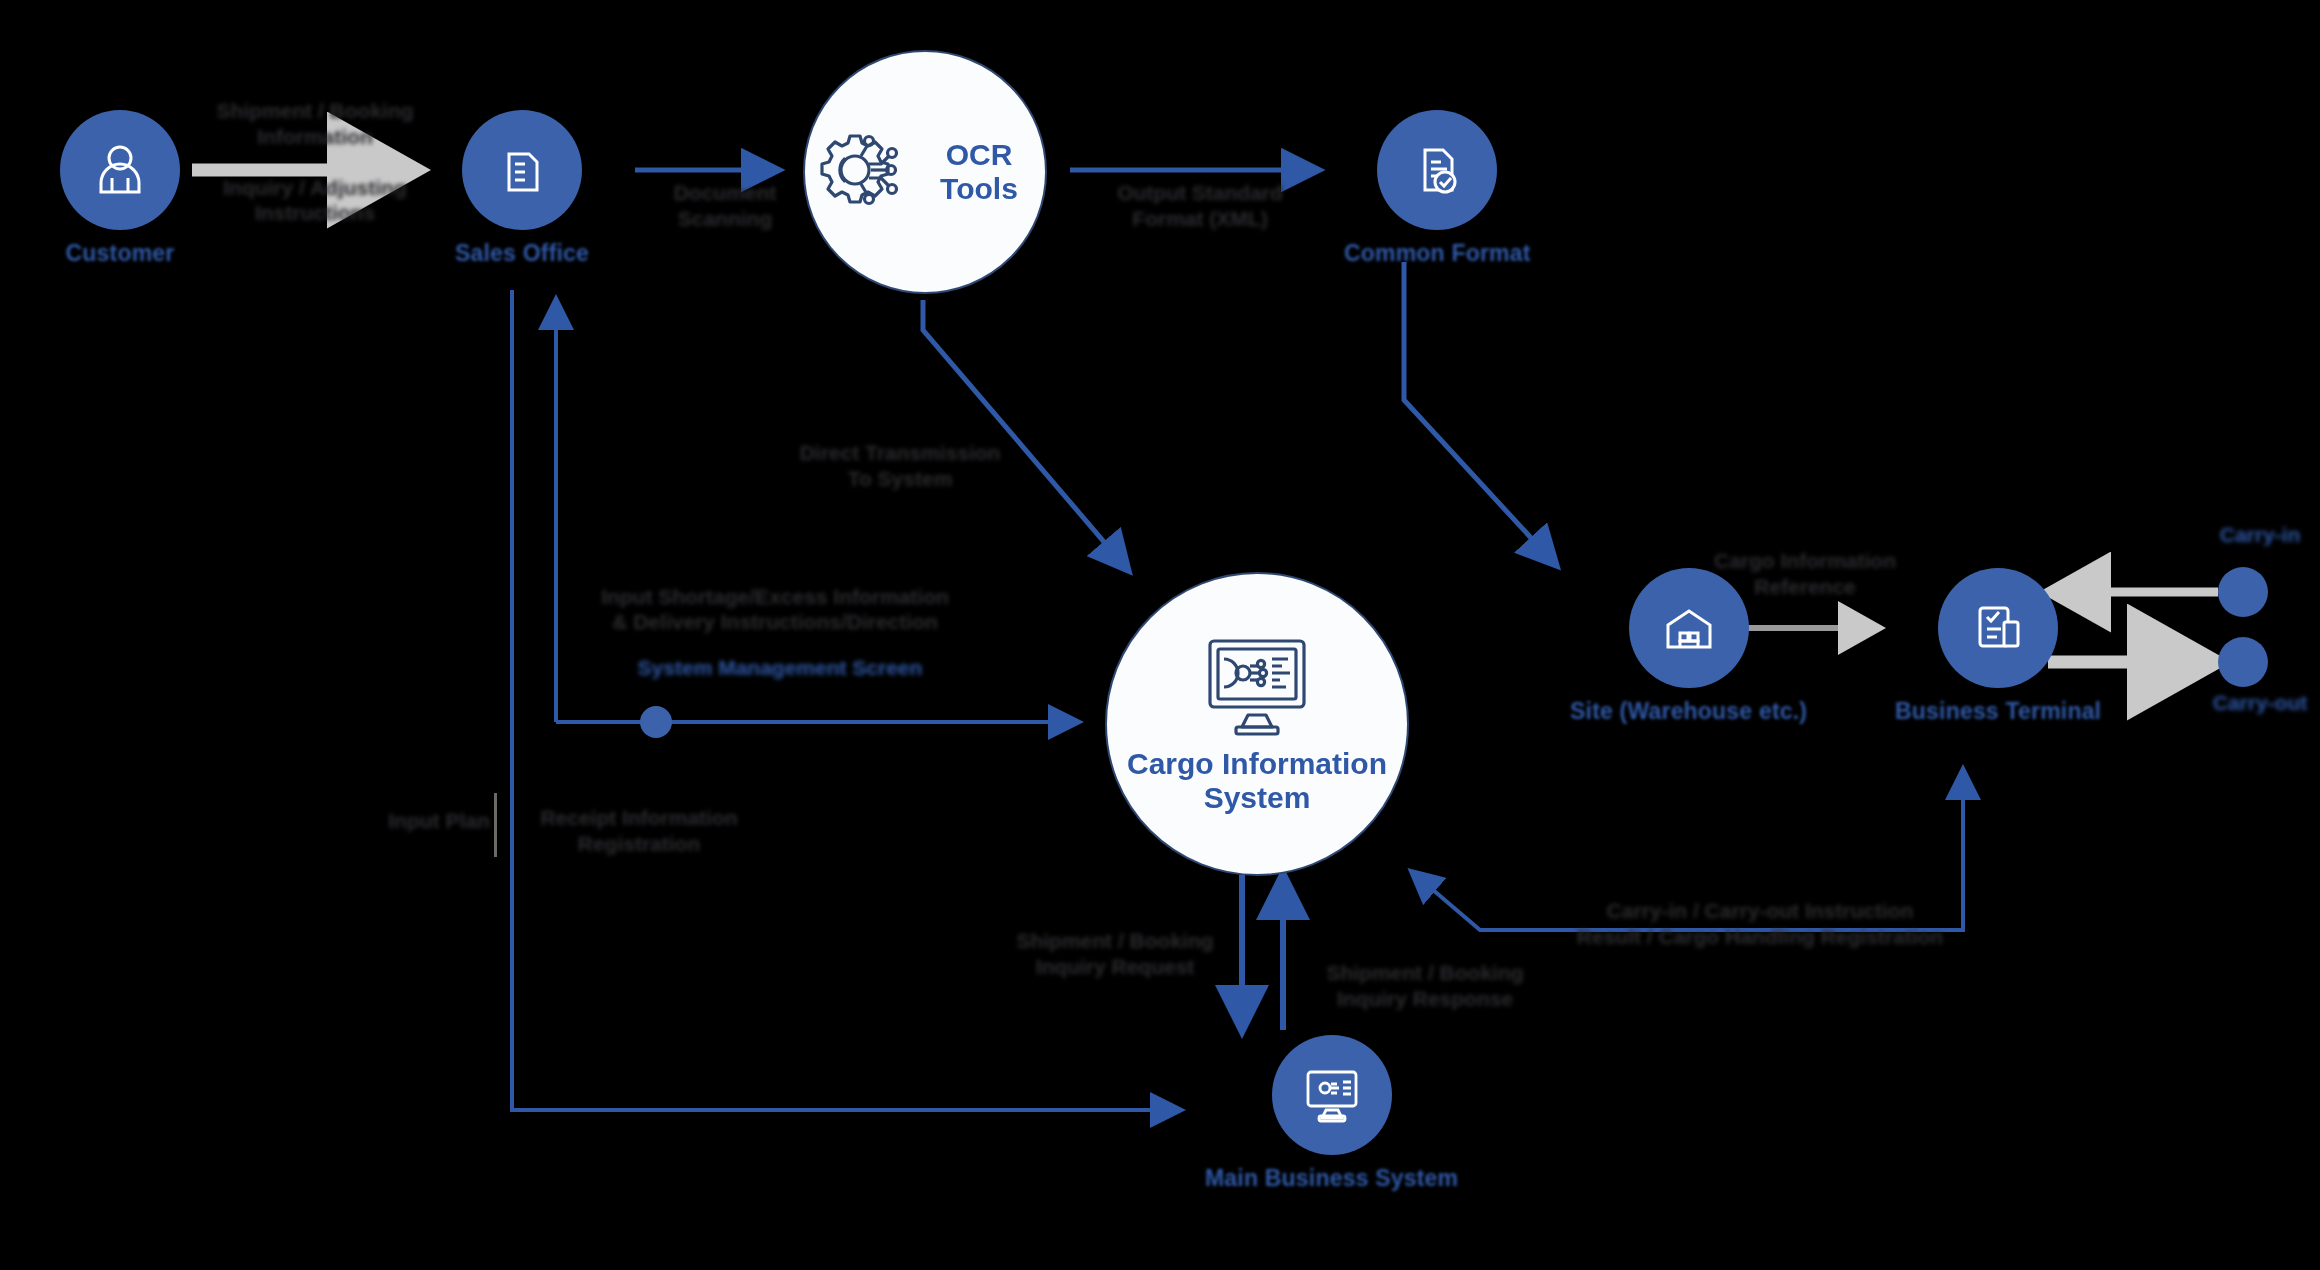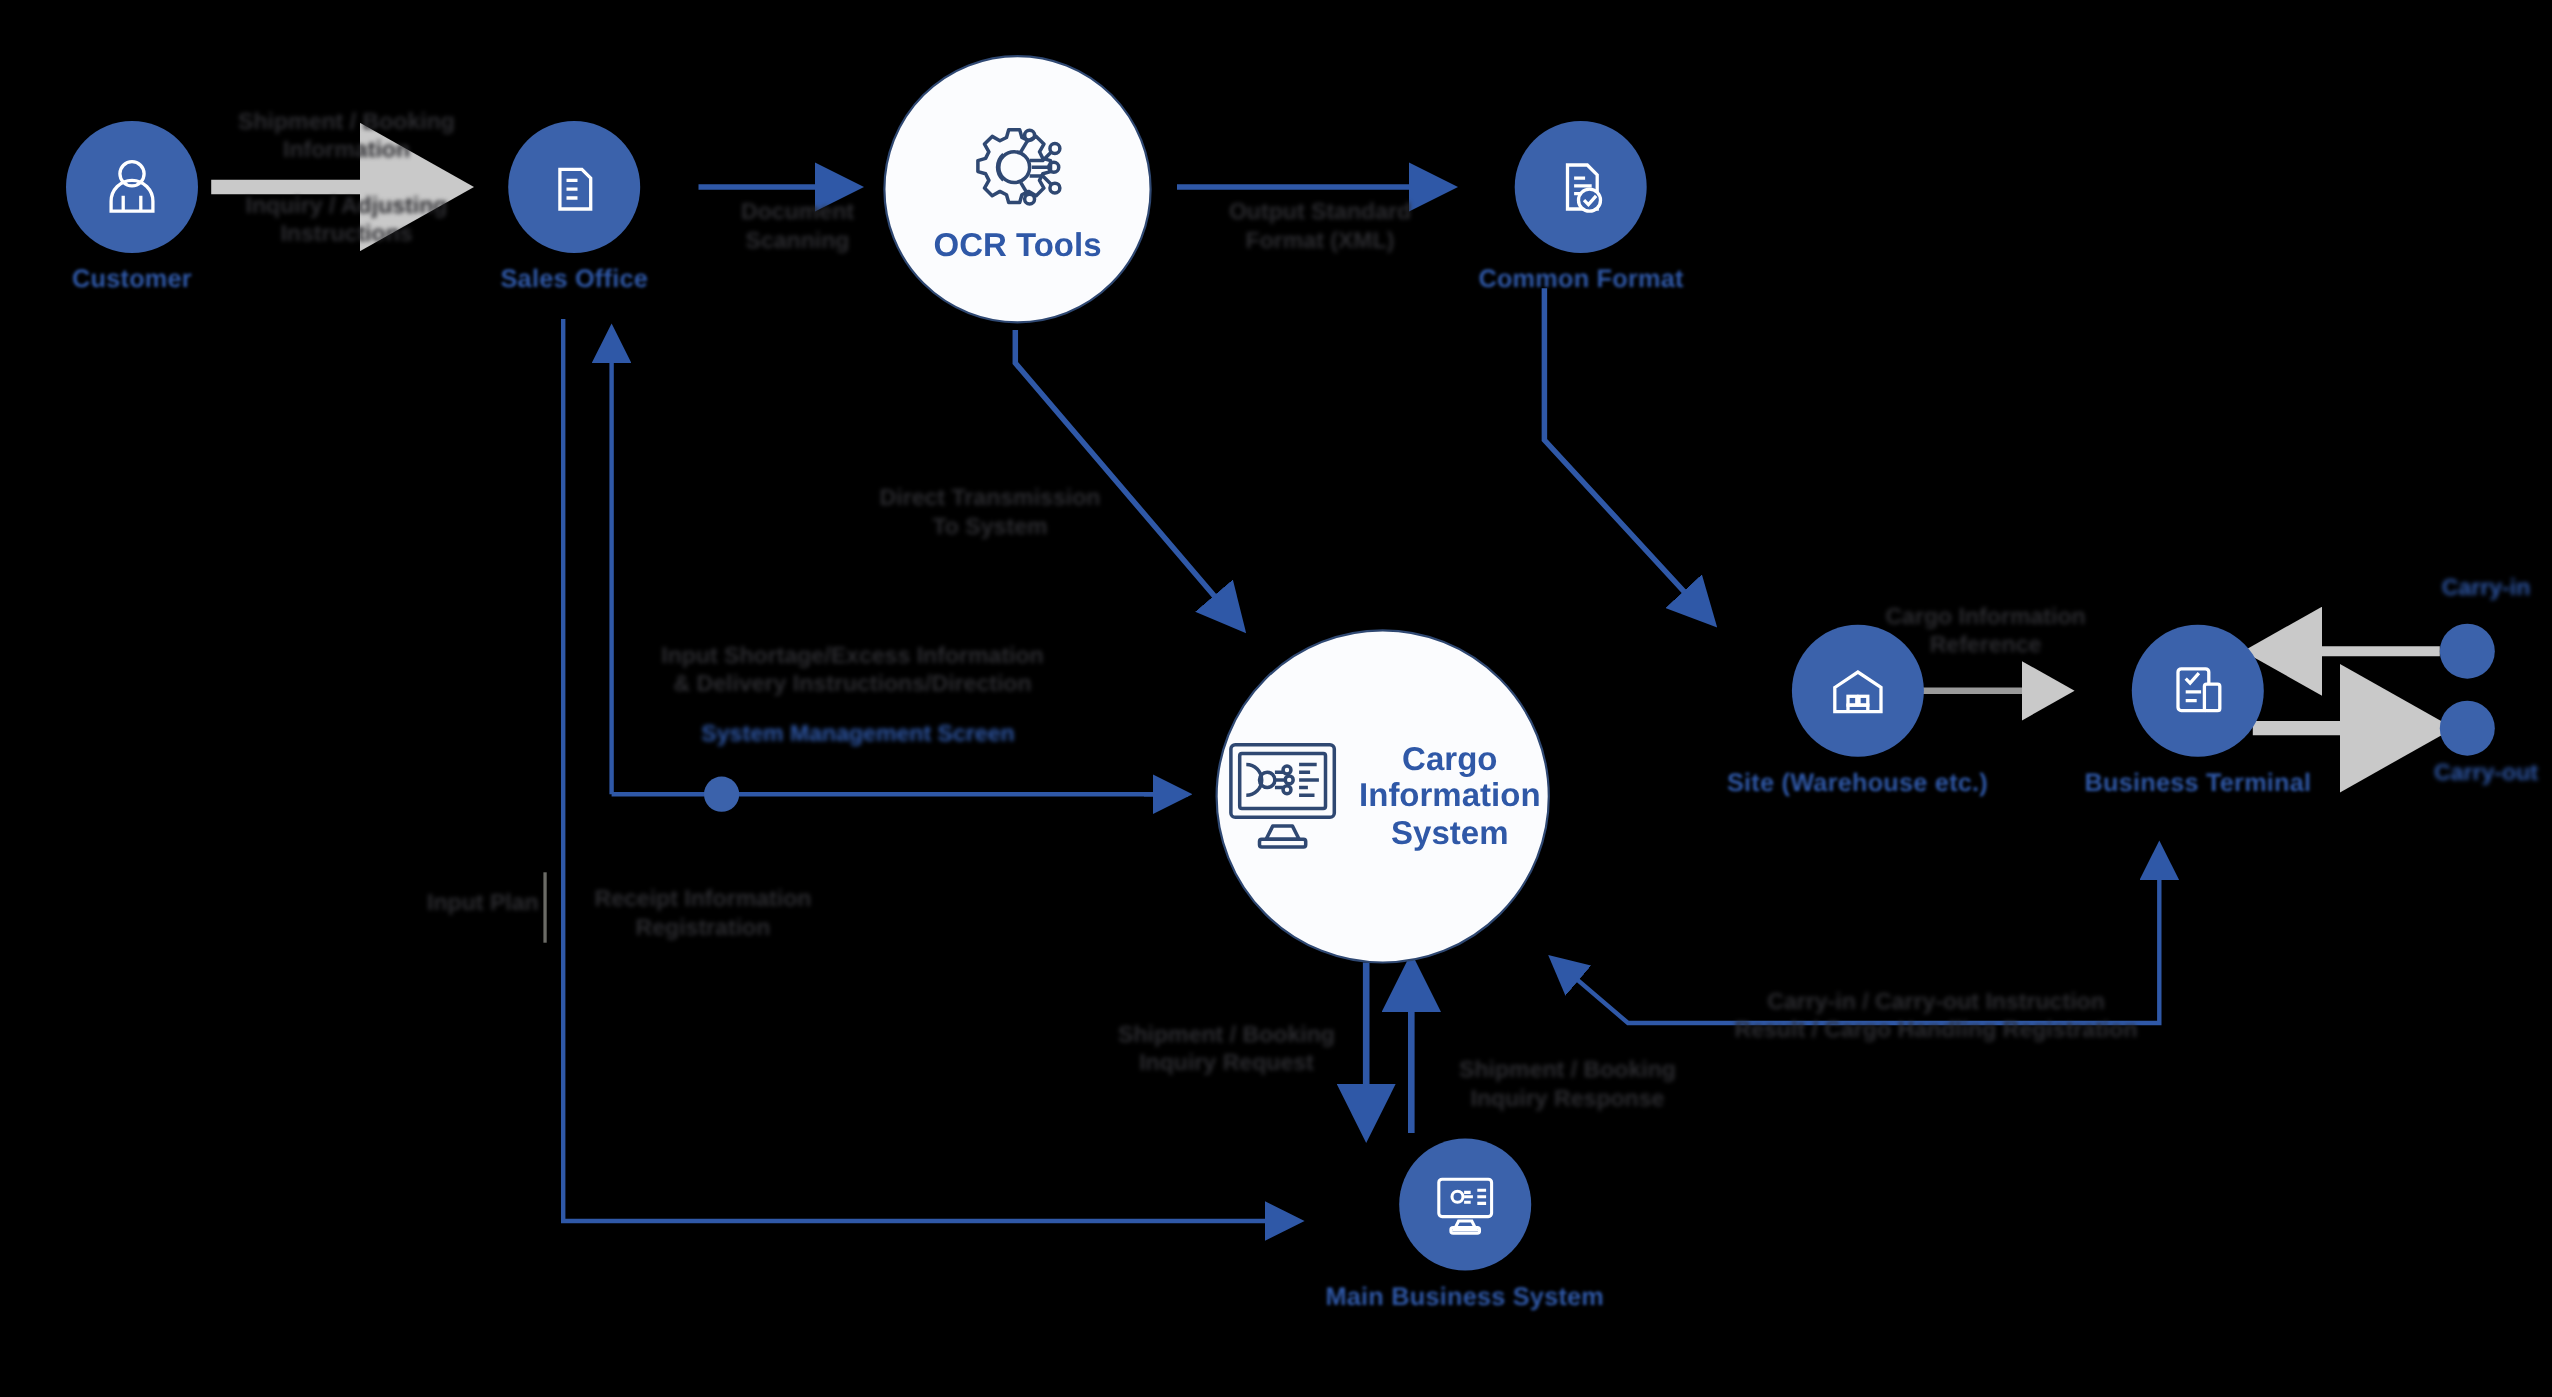--- a/index.html
+++ b/index.html
@@ -9,23 +9,23 @@
 
   svg.wires{position:absolute;left:0;top:0;width:2320px;height:1270px;pointer-events:none;}
 
   
   .node{position:absolute;display:flex;flex-direction:column;align-items:center;}
   .disc{border-radius:50%;display:flex;align-items:center;justify-content:center;
         background:#3b62ab;}
   .disc.small{width:120px;height:120px;}
   .disc.tiny{width:50px;height:50px;}
   .disc.big{width:240px;height:240px;background:#fbfcfe;border:2px solid #2f4872;
-        flex-direction:column;gap:2px;}
+        flex-direction:row;gap:2px;}
   .disc.huge{width:300px;height:300px;background:#fbfcfe;border:2px solid #2f4872;
-        flex-direction:row;gap:4px;}
+        flex-direction:column;gap:4px;}
   .node-label{margin-top:10px;color:#2f58a7;font-weight:700;font-size:23px;
         letter-spacing:.2px;white-space:nowrap;filter:blur(1.4px);}
   .disc-title{color:#2f58a7;font-weight:700;font-size:30px;text-align:center;
         line-height:1.12;}
 
   
   .elabel{position:absolute;color:#2c2c30;font-size:21px;font-weight:700;
         text-align:center;line-height:1.22;white-space:pre-line;filter:blur(1.9px);}
   .elabel.blue{color:#2f58a7;}
   .elabel.tight{line-height:1.18;}

